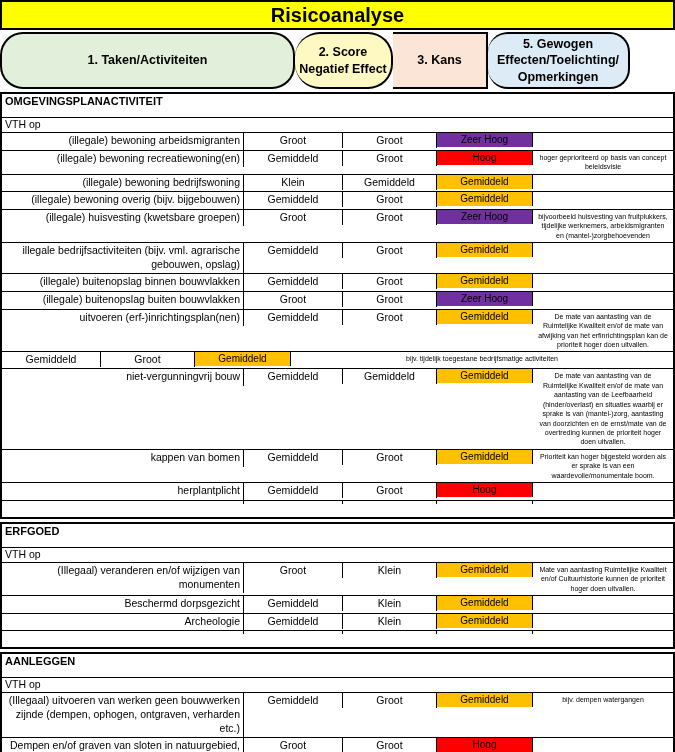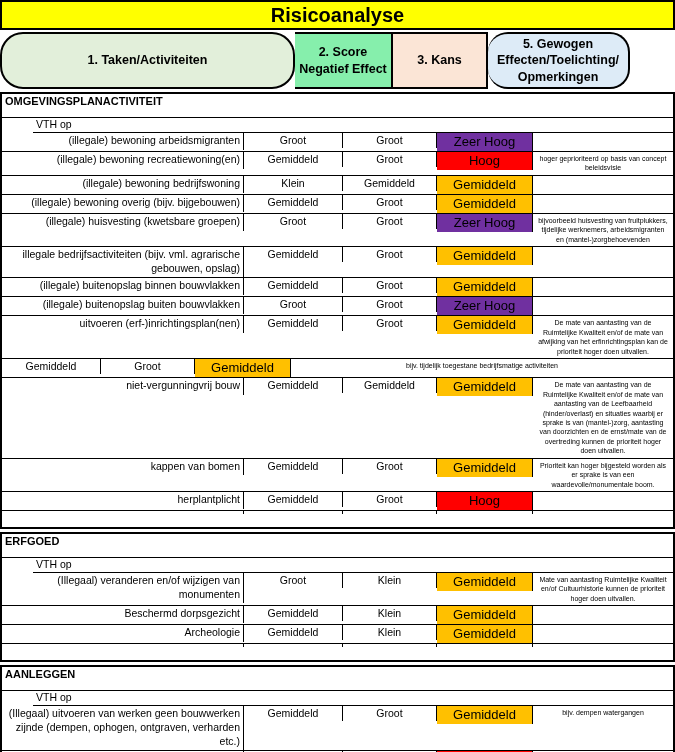--- a/index.html
+++ b/index.html
@@ -16,39 +16,39 @@
   .header-row{display:flex;margin-top:2px;}
   .hcell{
     box-sizing:border-box;border:2px solid #000;border-left:none;height:57px;
     display:flex;align-items:center;justify-content:center;text-align:center;
     font-weight:700;font-size:12.5px;line-height:1.3;padding:0 2px;white-space:pre-line;
   }
   .hcell:first-child{border-left:2px solid #000;}
   .hc1{width:295px;border-radius:23px;}.hc2{width:98px;}.hc3{width:95px;}.hc4{width:96px;}.hc5{width:142px;}
   .section{border:2px solid #000;margin-top:3px;background:#fff;}
   .sec-title{font-weight:700;font-size:11px;padding:1px 3px 10px;border-bottom:1px solid #000;}
-  .sec-sub{font-size:10.5px;padding:0 3px 2px;border-bottom:1px solid #000;margin-left:31px;}
+  .sec-sub{font-size:10.5px;padding:0 3px 2px;border-bottom:1px solid #000;}
   .row{display:flex;border-bottom:1px solid #000;min-height:16px;align-items:flex-start;}
   .rows .row:last-child{border-bottom:none;}
   .cell{box-sizing:border-box;display:flex;padding:1px 3px 2px;}
   .c1{width:242px;border-right:1px solid #000;justify-content:flex-end;align-items:flex-end;text-align:right;font-size:10.5px;line-height:1.3;}
   .c2{width:99px;border-right:1px solid #000;justify-content:center;align-items:flex-end;text-align:center;font-size:10.5px;}
   .c3{width:94px;border-right:1px solid #000;justify-content:center;align-items:flex-end;text-align:center;font-size:10.5px;}
-  .c4{width:96px;border-right:1px solid #000;justify-content:center;align-items:flex-end;text-align:center;font-size:13px;}
+  .c4{width:96px;border-right:1px solid #000;justify-content:center;align-items:flex-end;text-align:center;font-size:10px;}
   .c5{flex:1;justify-content:center;align-items:center;text-align:center;font-size:7px;line-height:1.35;padding:2px 4px;}
 </style>
 </head>
 <body>
 
 <div class="sheet">
   <div class="title-bar" style="background: rgb(255, 255, 0);">Risicoanalyse</div>
 
   <div class="header-row">
     <div class="hcell hc1" style="background: rgb(226, 239, 218);">1. Taken/Activiteiten</div>
-    <div class="hcell hc2" style="background: #86efac;">2. Score Negatief Effect</div>
+    <div class="hcell hc2" style="background: #fef9c3; border-radius: 25px;">2. Score Negatief Effect</div>
     <div class="hcell hc3" style="background: rgb(251, 229, 214);">3. Kans</div>
     <div class="hcell hc5" style="background: rgb(221, 235, 247); border-radius: 20px;">5. Gewogen
 Effecten/Toelichting/
 Opmerkingen</div>
   </div>
 
   <div id="sections">
   <section class="section">
     <div class="sec-title">OMGEVINGSPLANACTIVITEIT</div>
     <div class="sec-sub">VTH op</div>

